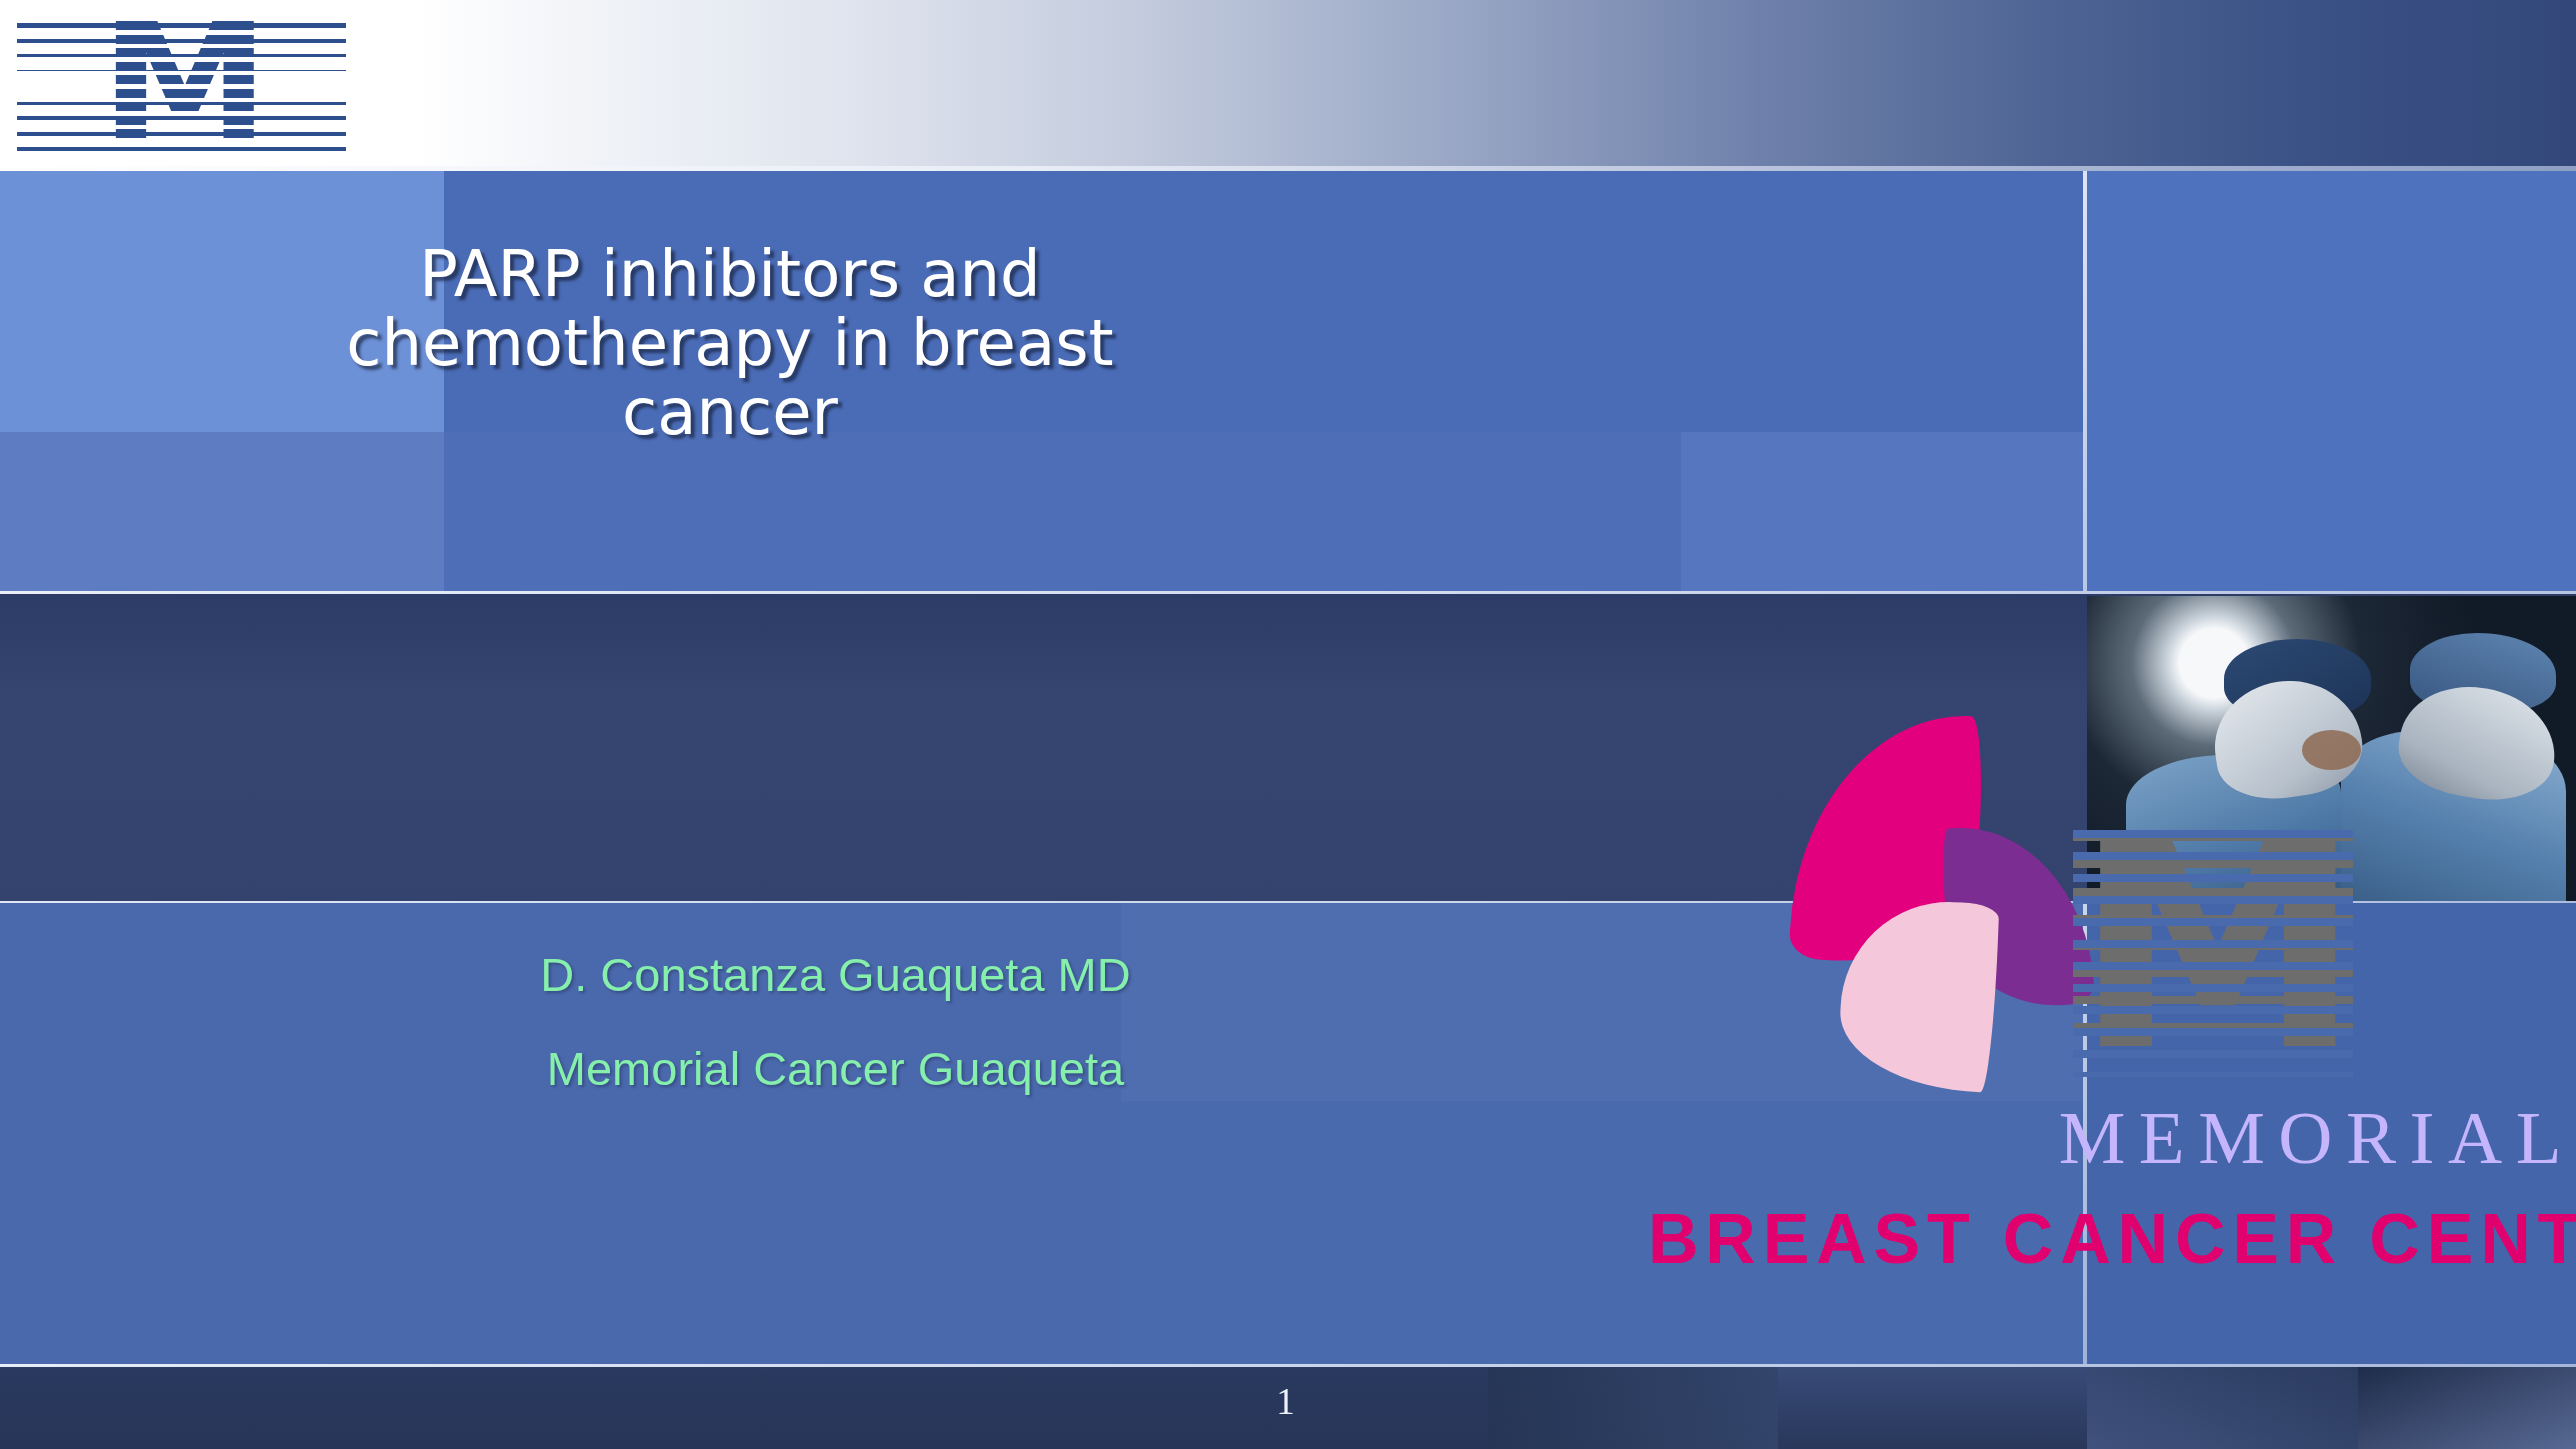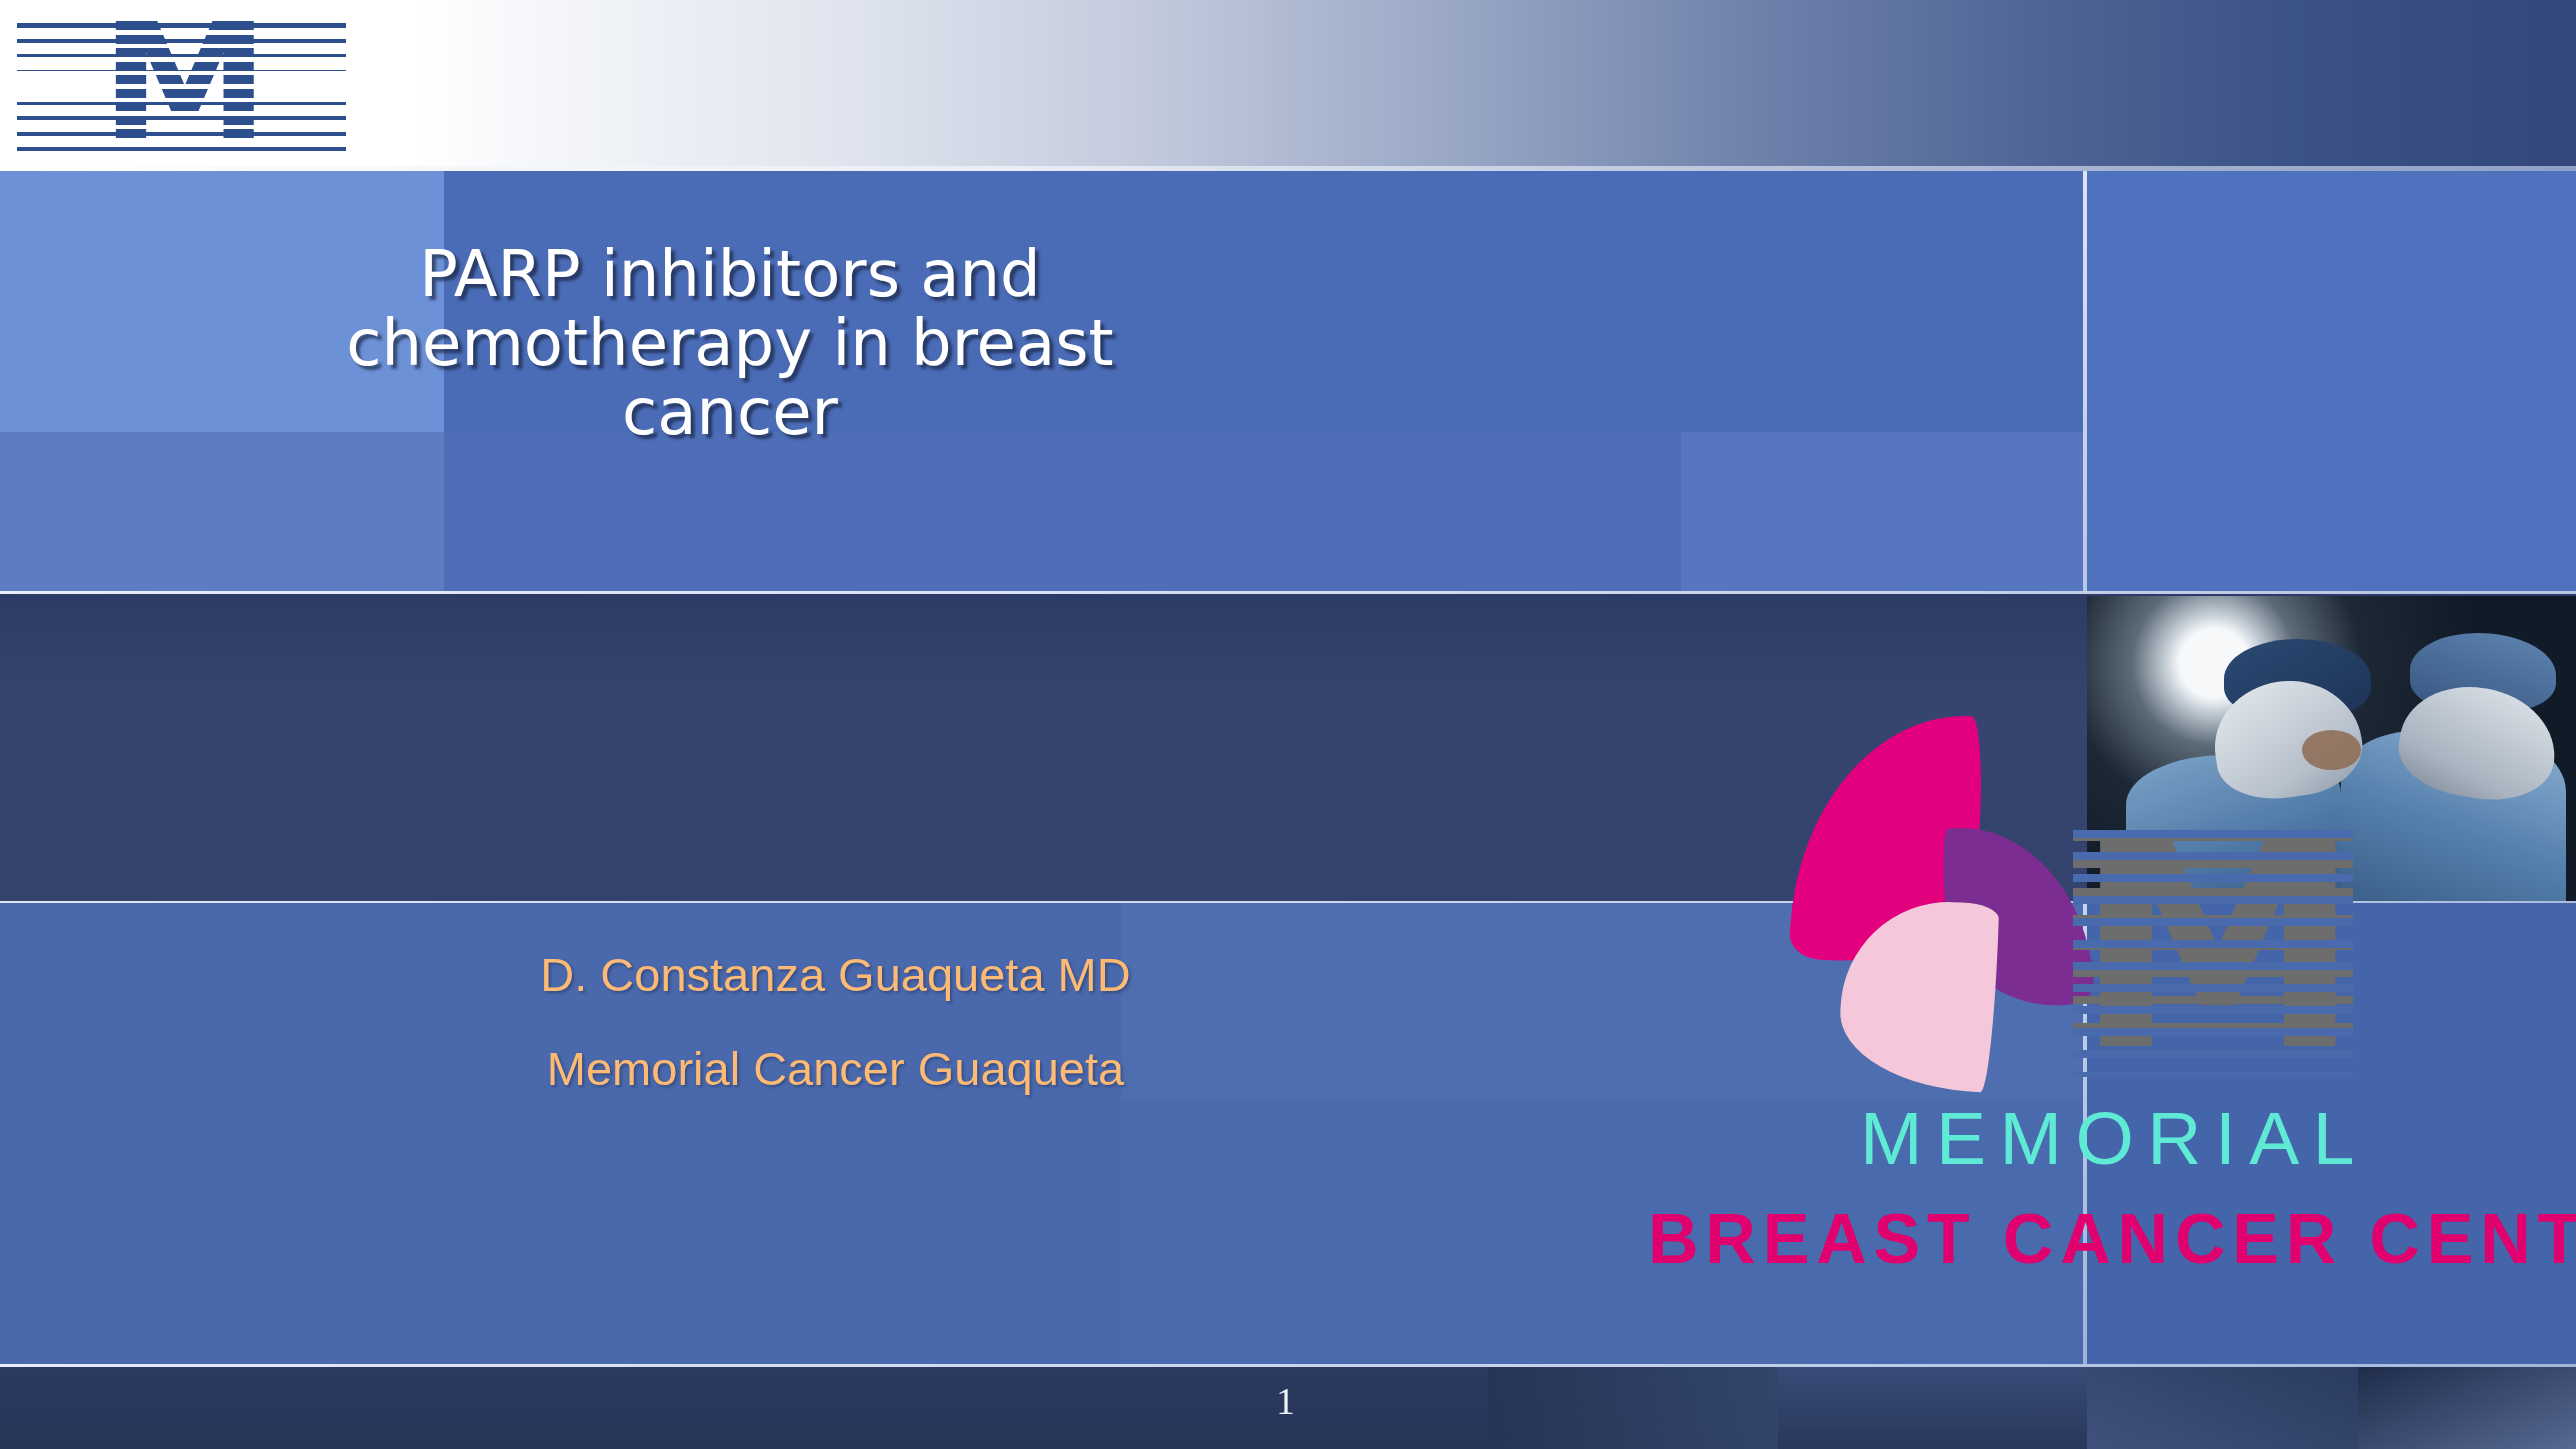--- a/index.html
+++ b/index.html
@@ -106,21 +106,21 @@
   .lw-b { position:absolute; left:1121px;top:0;  width:966px; height:464px; background:#4a6aae; }
   .lw-c { position:absolute; left:2087px;top:0;  width:489px;  height:464px; background:#4565ab; }
   .lw-d { position:absolute; left:1121px;top:0;  width:966px; height:198px; background:rgba(255,255,255,0.03); }
   .vrule-low { position:absolute; left:2083px; top:0; width:3.9px; height:464px;
      background:linear-gradient(to bottom,#c8d5ec,#9fb2d8); }
   .lower-hi { position:absolute; left:0; top:901px; width:2576px; height:3.9px;
      background:linear-gradient(to right,#dfe7f6,#c6d2ea 70%,#aebcdd); }
 
   .author {
     position:absolute; left:280px; top:928px; width:1111px;
-    text-align:center; color:#fdba74;
+    text-align:center; color:#86efac;
     font-family:"Liberation Sans", sans-serif;
     font-size:47px; line-height:94px; font-weight:normal;
     text-shadow:1.9px 1.9px 2.9px rgba(18,28,54,0.35);
   }
 
   
   .mbcc { position:absolute; left:1783px; top:710px; width:792px; height:618px; }
 
   .leaves { position:absolute; left:9.7px; top:0px; width:309px; height:386px; }
   .leaf { position:absolute; }
@@ -147,23 +147,23 @@
   .mbcc-m .mletter { color:#6d6d6d; font-size:290px; line-height:259px; letter-spacing:-9.7px; }
   .mbcc-m .knock { position:absolute; inset:0; pointer-events:none;
     background:repeating-linear-gradient(to bottom,
       rgba(0,0,0,0) 0px, rgba(0,0,0,0) 14.5px,
       rgba(74,106,174,1) 14.5px, rgba(74,106,174,1) 22px); }
   .mbcc-m .bars { position:absolute; inset:0; pointer-events:none; }
   .mbcc-m .bars i { position:absolute; left:0; width:280px; height:7.7px; background:#6d6d6d; }
 
   .mbcc-word {
     position:absolute; left:77px; top:385px; width:715px;
-    color:#5eead4; font-family:Liberation Sans, sans-serif;
+    color:#c4b5fd; font-family:Liberation Serif, serif;
     font-size:75px; font-weight:normal; letter-spacing:13.5px;
-    text-align:left; white-space:nowrap;
+    text-align:right; white-space:nowrap;
   }
   .mbcc-sub {
     position:absolute; left:-135px; top:489px; width:947px;
     color:#e0006e; font-family:"Liberation Sans", sans-serif;
     font-size:70px; font-weight:bold; letter-spacing:6.8px;
     text-align:left; white-space:nowrap;
   }
 
   
   .footer {

